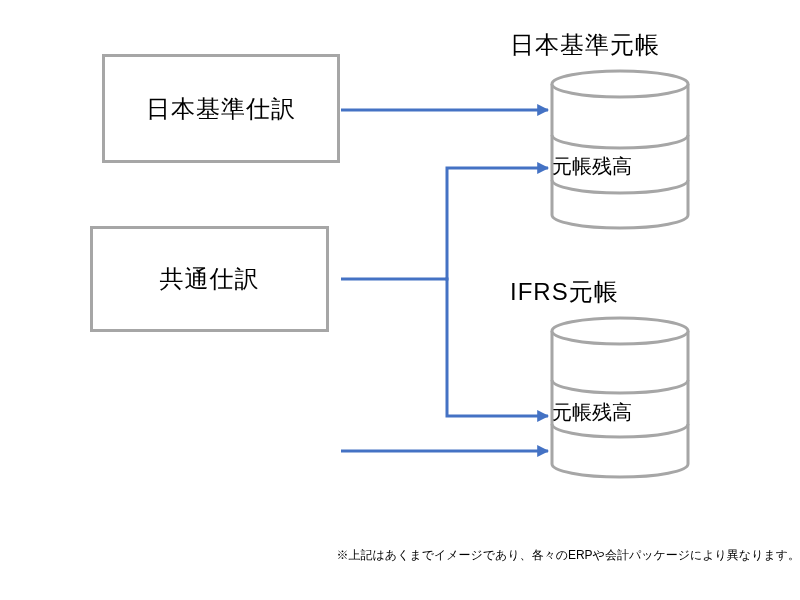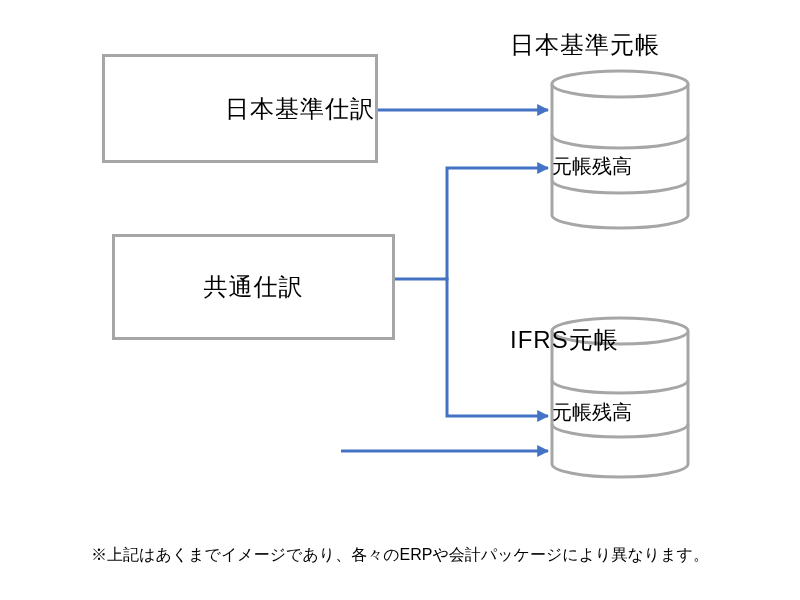--- a/index.html
+++ b/index.html
@@ -47,22 +47,22 @@
     width: 144px;
     text-align: left;
     font-size: 20px;
     line-height: 22px;
   }
   .footnote {
     position: absolute;
     left: 0;
     top: 545px;
     width: 800px;
-    text-align: center;
-    font-size: 16px;
+    text-align: right;
+    font-size: 12px;
     line-height: 20px;
   }
 </style>
 </head>
 <body>
 
 <div class="canvas">
 
   <svg class="layer" width="800" height="600" viewBox="0 0 800 600">
     <defs>
@@ -85,28 +85,28 @@
       <ellipse cx="620" cy="331" rx="68" ry="13" fill="#FFFFFF" stroke="#A6A6A6" stroke-width="3"></ellipse>
     </g>
 
     <path d="M341,110 H548" fill="none" stroke="#4472C4" stroke-width="3" marker-end="url(#arrowhead)"></path>
     <path d="M341,279 H447" fill="none" stroke="#4472C4" stroke-width="3"></path>
     <path d="M447,280.5 V168 H548" fill="none" stroke="#4472C4" stroke-width="3" marker-end="url(#arrowhead)"></path>
     <path d="M447,277.5 V416 H548" fill="none" stroke="#4472C4" stroke-width="3" marker-end="url(#arrowhead)"></path>
     <path d="M341,451 H548" fill="none" stroke="#4472C4" stroke-width="3" marker-end="url(#arrowhead)"></path>
   </svg>
 
-  <div class="flow-box" style="left:102px; top:54px; width:276px; height:109px;justify-content:flex-end;">
+  <div class="flow-box" style="left:102px; top:54px; width:238px; height:109px;">
     <span>日本基準仕訳</span>
   </div>
-  <div class="flow-box" style="left:112px; top:226px; width:283px; height:106px;margin-top:8px;">
+  <div class="flow-box" style="left:90px; top:226px; width:239px; height:106px;">
     <span>共通仕訳</span>
   </div>
 
   <div class="ledger-title" style="left:510px; top:32px;">日本基準元帳</div>
   <div class="ledger-balance" style="left:552px; top:155px;">元帳残高</div>
 
-  <div class="ledger-title" style="left:510px; top:279px;margin-top:48px;">IFRS元帳</div>
+  <div class="ledger-title" style="left:510px; top:279px;">IFRS元帳</div>
   <div class="ledger-balance" style="left:552px; top:401px;">元帳残高</div>
 
   <div class="footnote">※上記はあくまでイメージであり、各々のERPや会計パッケージにより異なります。</div>
 
 </div>
 
 </body></html>

